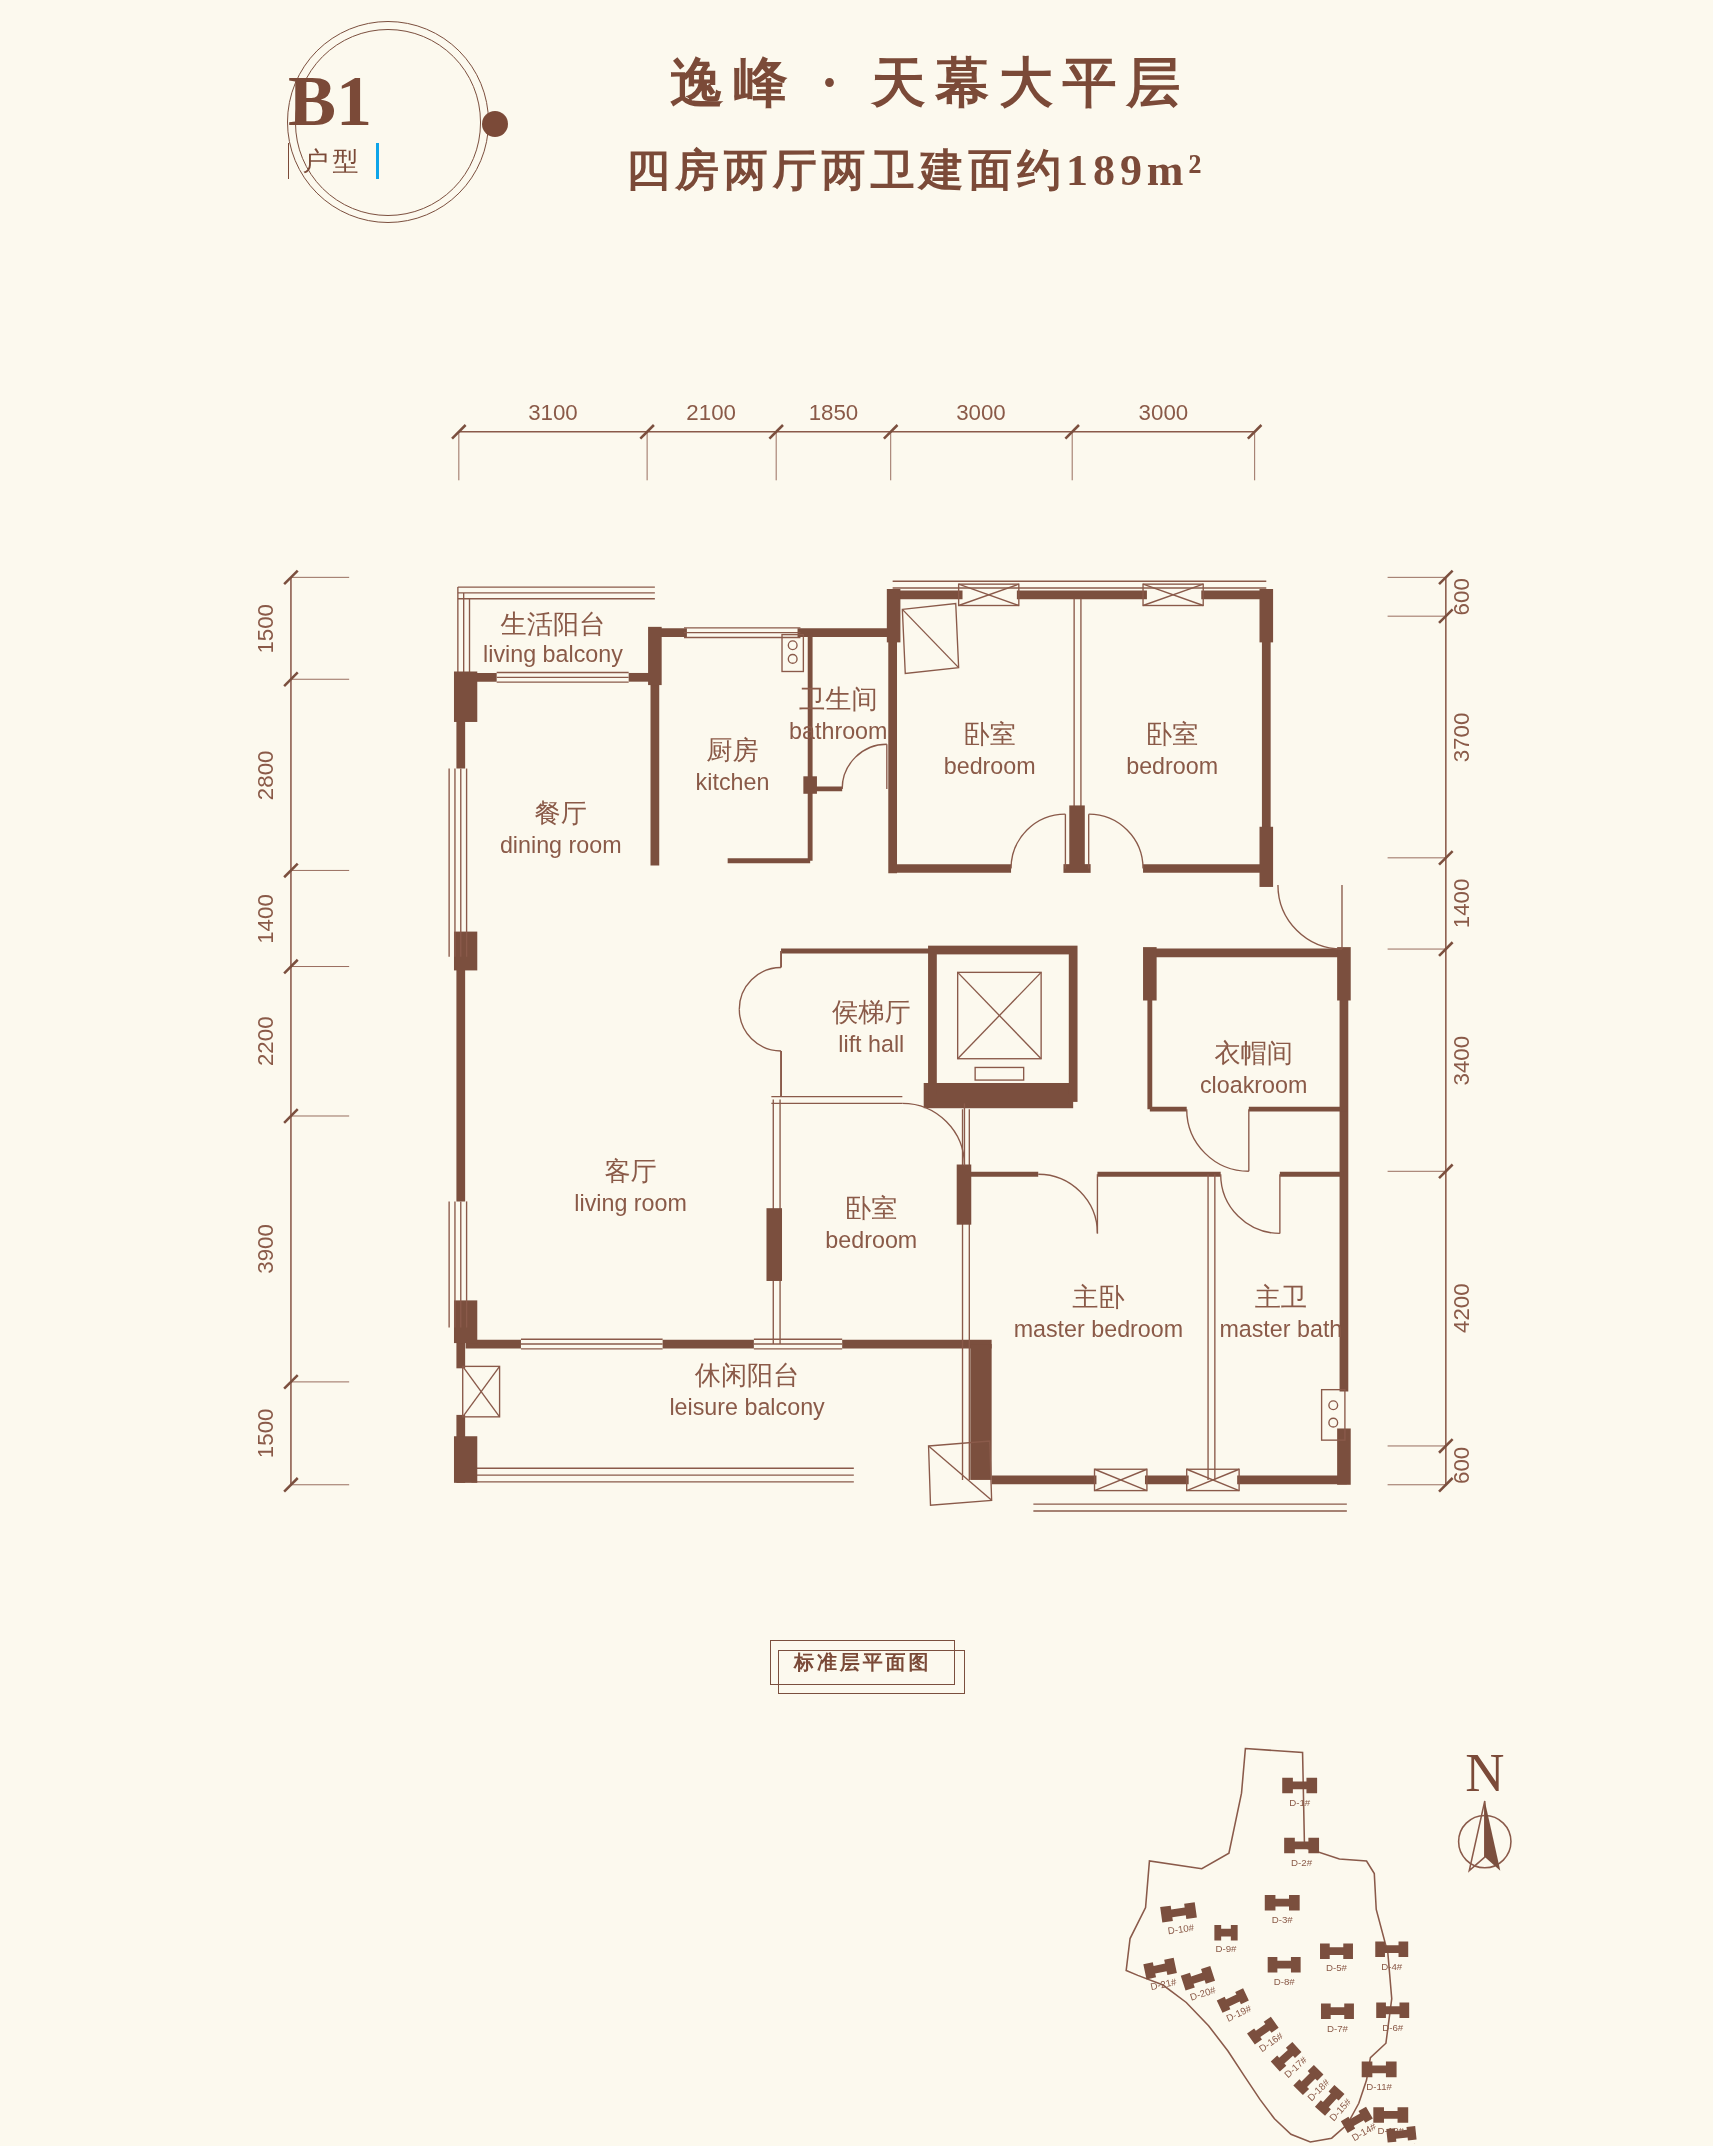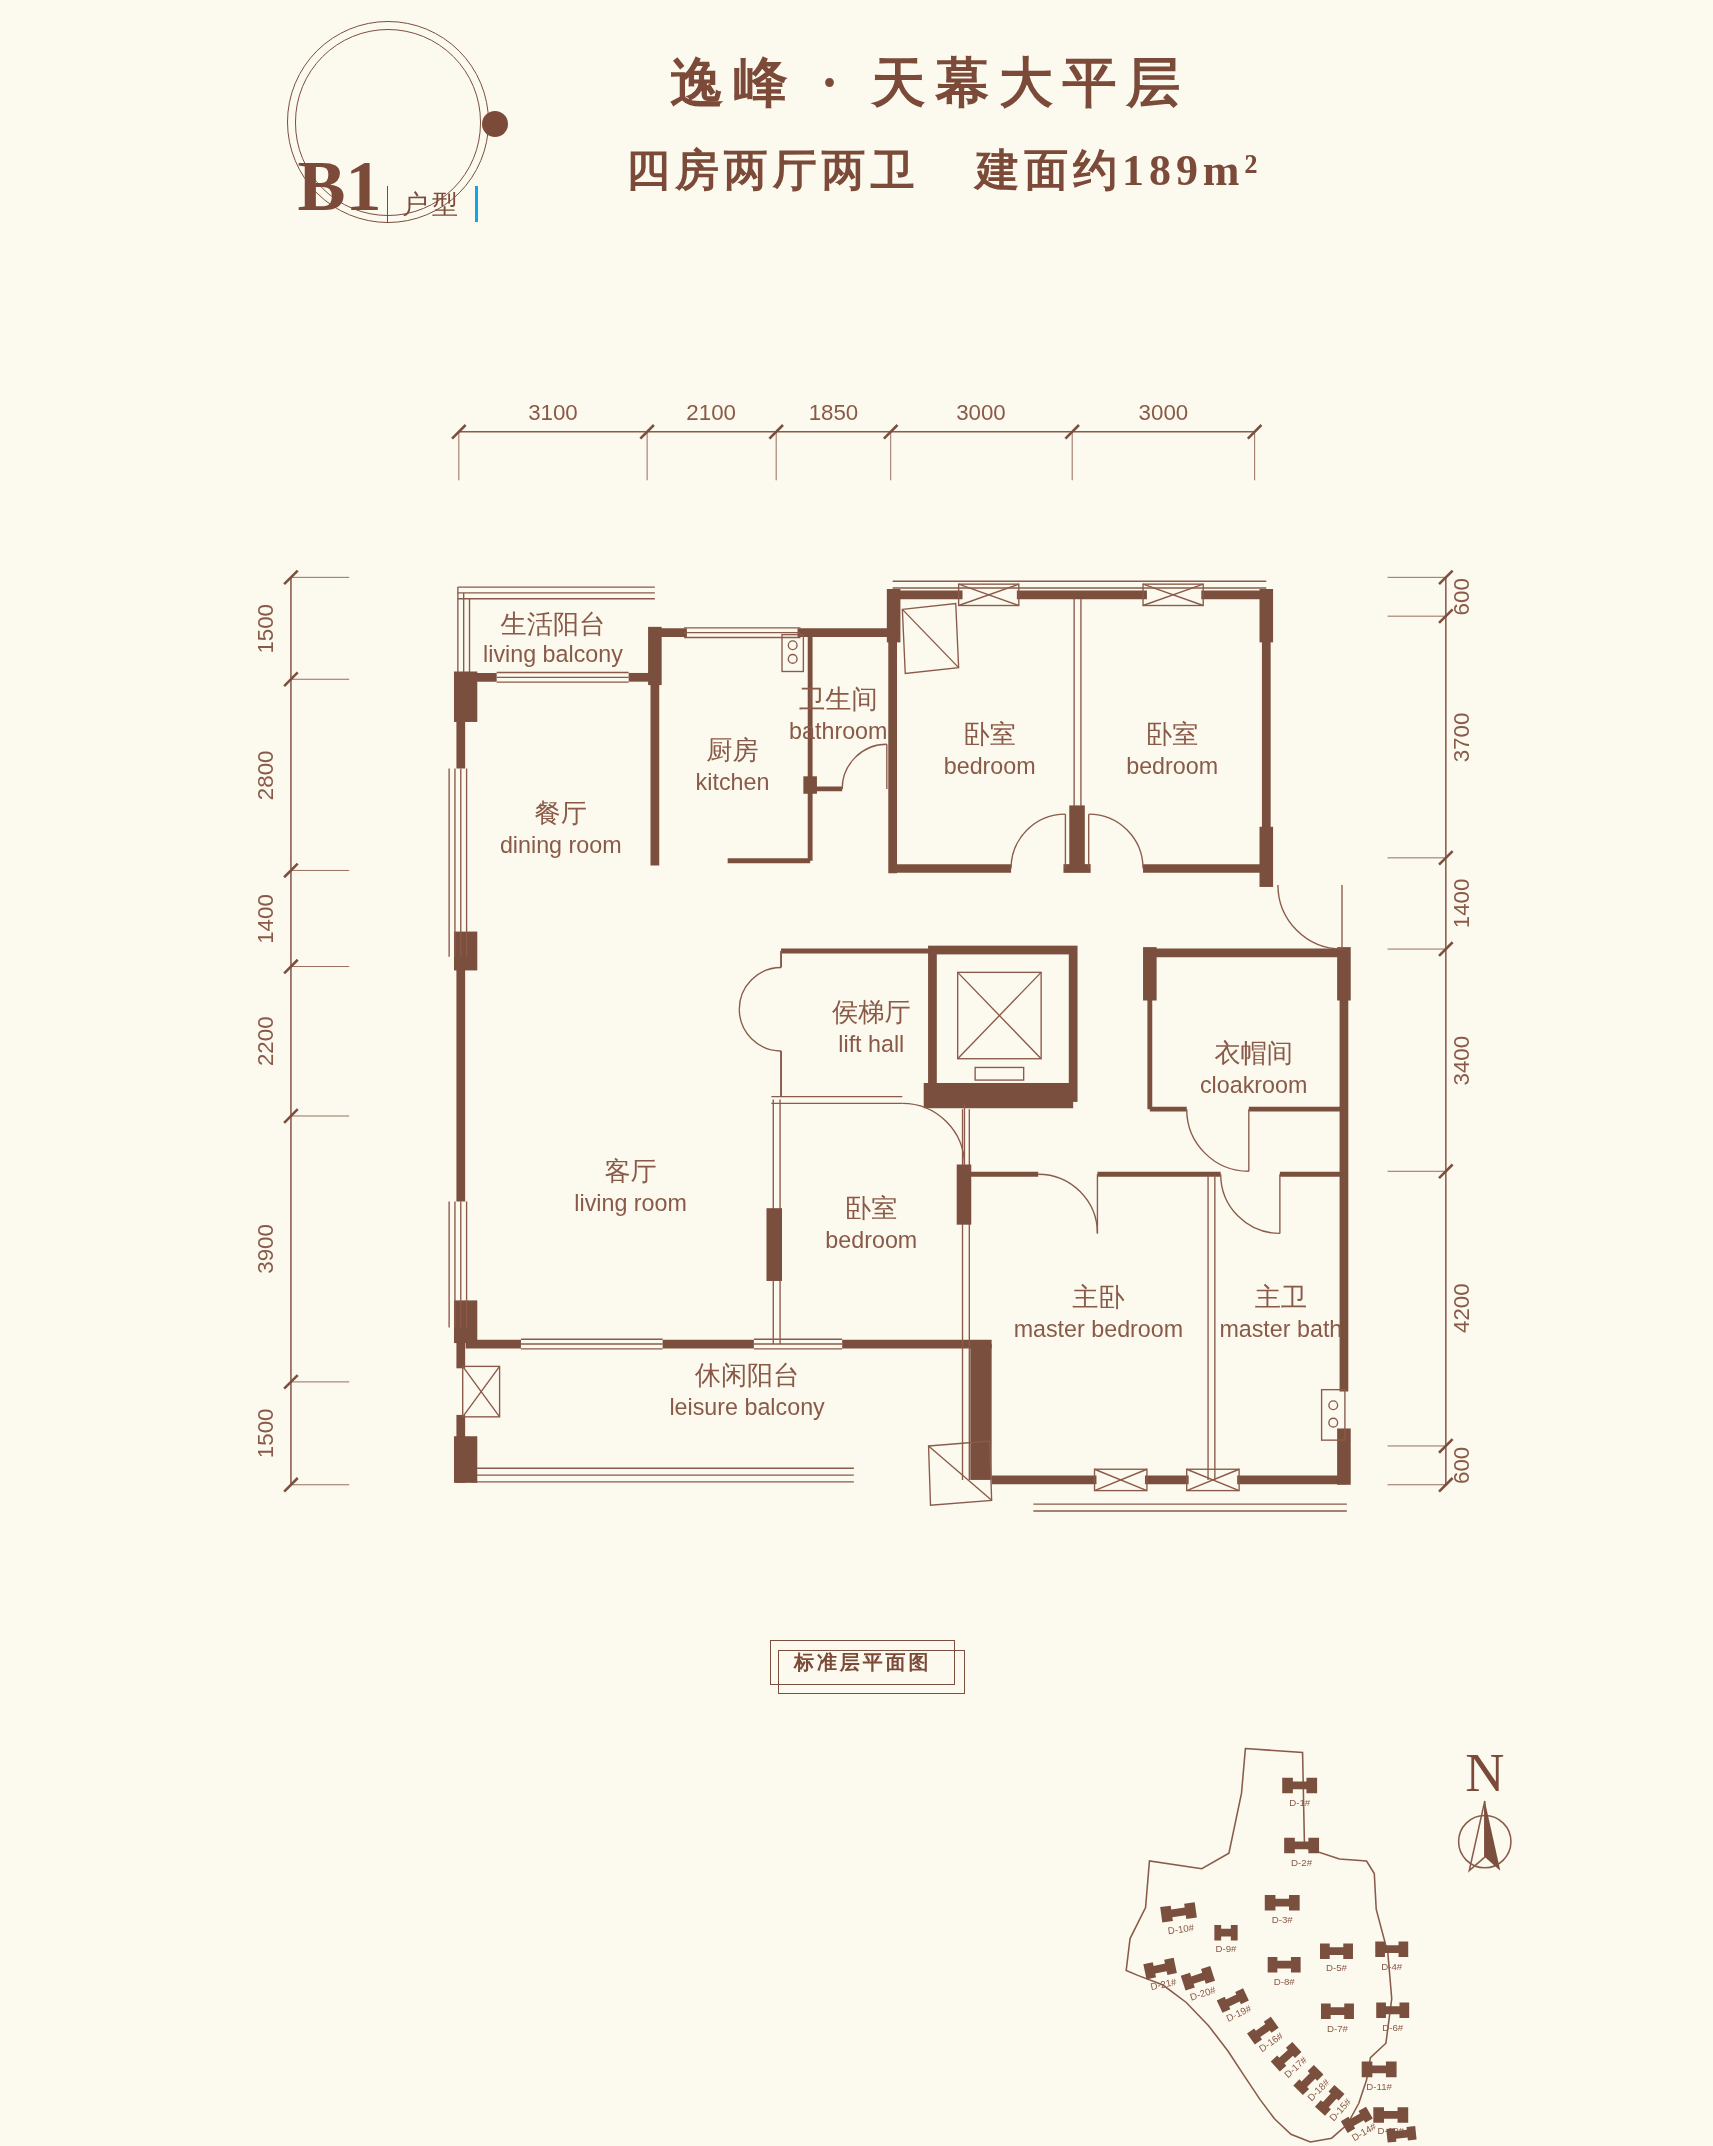--- a/index.html
+++ b/index.html
@@ -5,29 +5,29 @@
   html,body{margin:0;padding:0;}
   body{
     width:1714px;height:2146px;position:relative;
     background:#fcf9ee;overflow:hidden;
     font-family:"Liberation Sans",sans-serif;color:#8a5a48;
   }
   
   .badge{position:absolute;left:287px;top:21.3px;width:200px;height:200px;
     border:1.9px solid #7b4f3e;border-radius:50%;}
   .badge::before{content:"";position:absolute;inset:6.8px;border:1px solid #7b4f3e;border-radius:50%;}
-  .badge-inner{position:absolute;inset:0;display:flex;align-items:flex-end;justify-content:center;gap:5.8px;}
+  .badge-inner{position:absolute;inset:0;display:flex;flex-direction:column;align-items:flex-start;justify-content:center;gap:5.8px;}
   .badge-code{font-family:"Liberation Serif",serif;font-size:72px;font-weight:700;color:#7b4a38;line-height:1;}
   .badge-label{font-size:26px;letter-spacing:3.9px;color:#7b4a38;
     padding:0 13.6px;border-left:1px solid #7b4a38;border-right:3px solid #0ea5e9;line-height:1.4;}
   .badge-dot{position:absolute;left:482px;top:111px;width:26px;height:26px;border-radius:50%;background:#7b4a38;}
   .title-block{position:absolute;left:626px;top:47px;}
   .main-title{font-family:"Liberation Serif",serif;font-size:54px;font-weight:700;
     letter-spacing:9.7px;color:#7b4a38;white-space:nowrap;margin-left:44px;}
-  .sub-title{margin-top:21.3px;display:flex;gap:56px;font-family:"Liberation Serif",serif;
+  .sub-title{margin-top:21.3px;display:flex;font-family:"Liberation Serif",serif;
     font-size:44px;font-weight:700;letter-spacing:4.9px;color:#7b4a38;white-space:nowrap;}
   
   .plan{position:absolute;left:223px;top:388px;}
   .w9{stroke:#7b4f3e;stroke-width:9;fill:none;}
   .w5{stroke:#7b4f3e;stroke-width:5;fill:none;}
   .w2{stroke:#8a5a4a;stroke-width:2;fill:none;}
   .w1{stroke:#8a5a4a;stroke-width:1.4;fill:none;}
   .fillw{fill:#7b4f3e;stroke:none;}
   .dimline{stroke:#8a5a4a;stroke-width:1.6;}
   .tick{stroke:#7b4f3e;stroke-width:2.6;}

